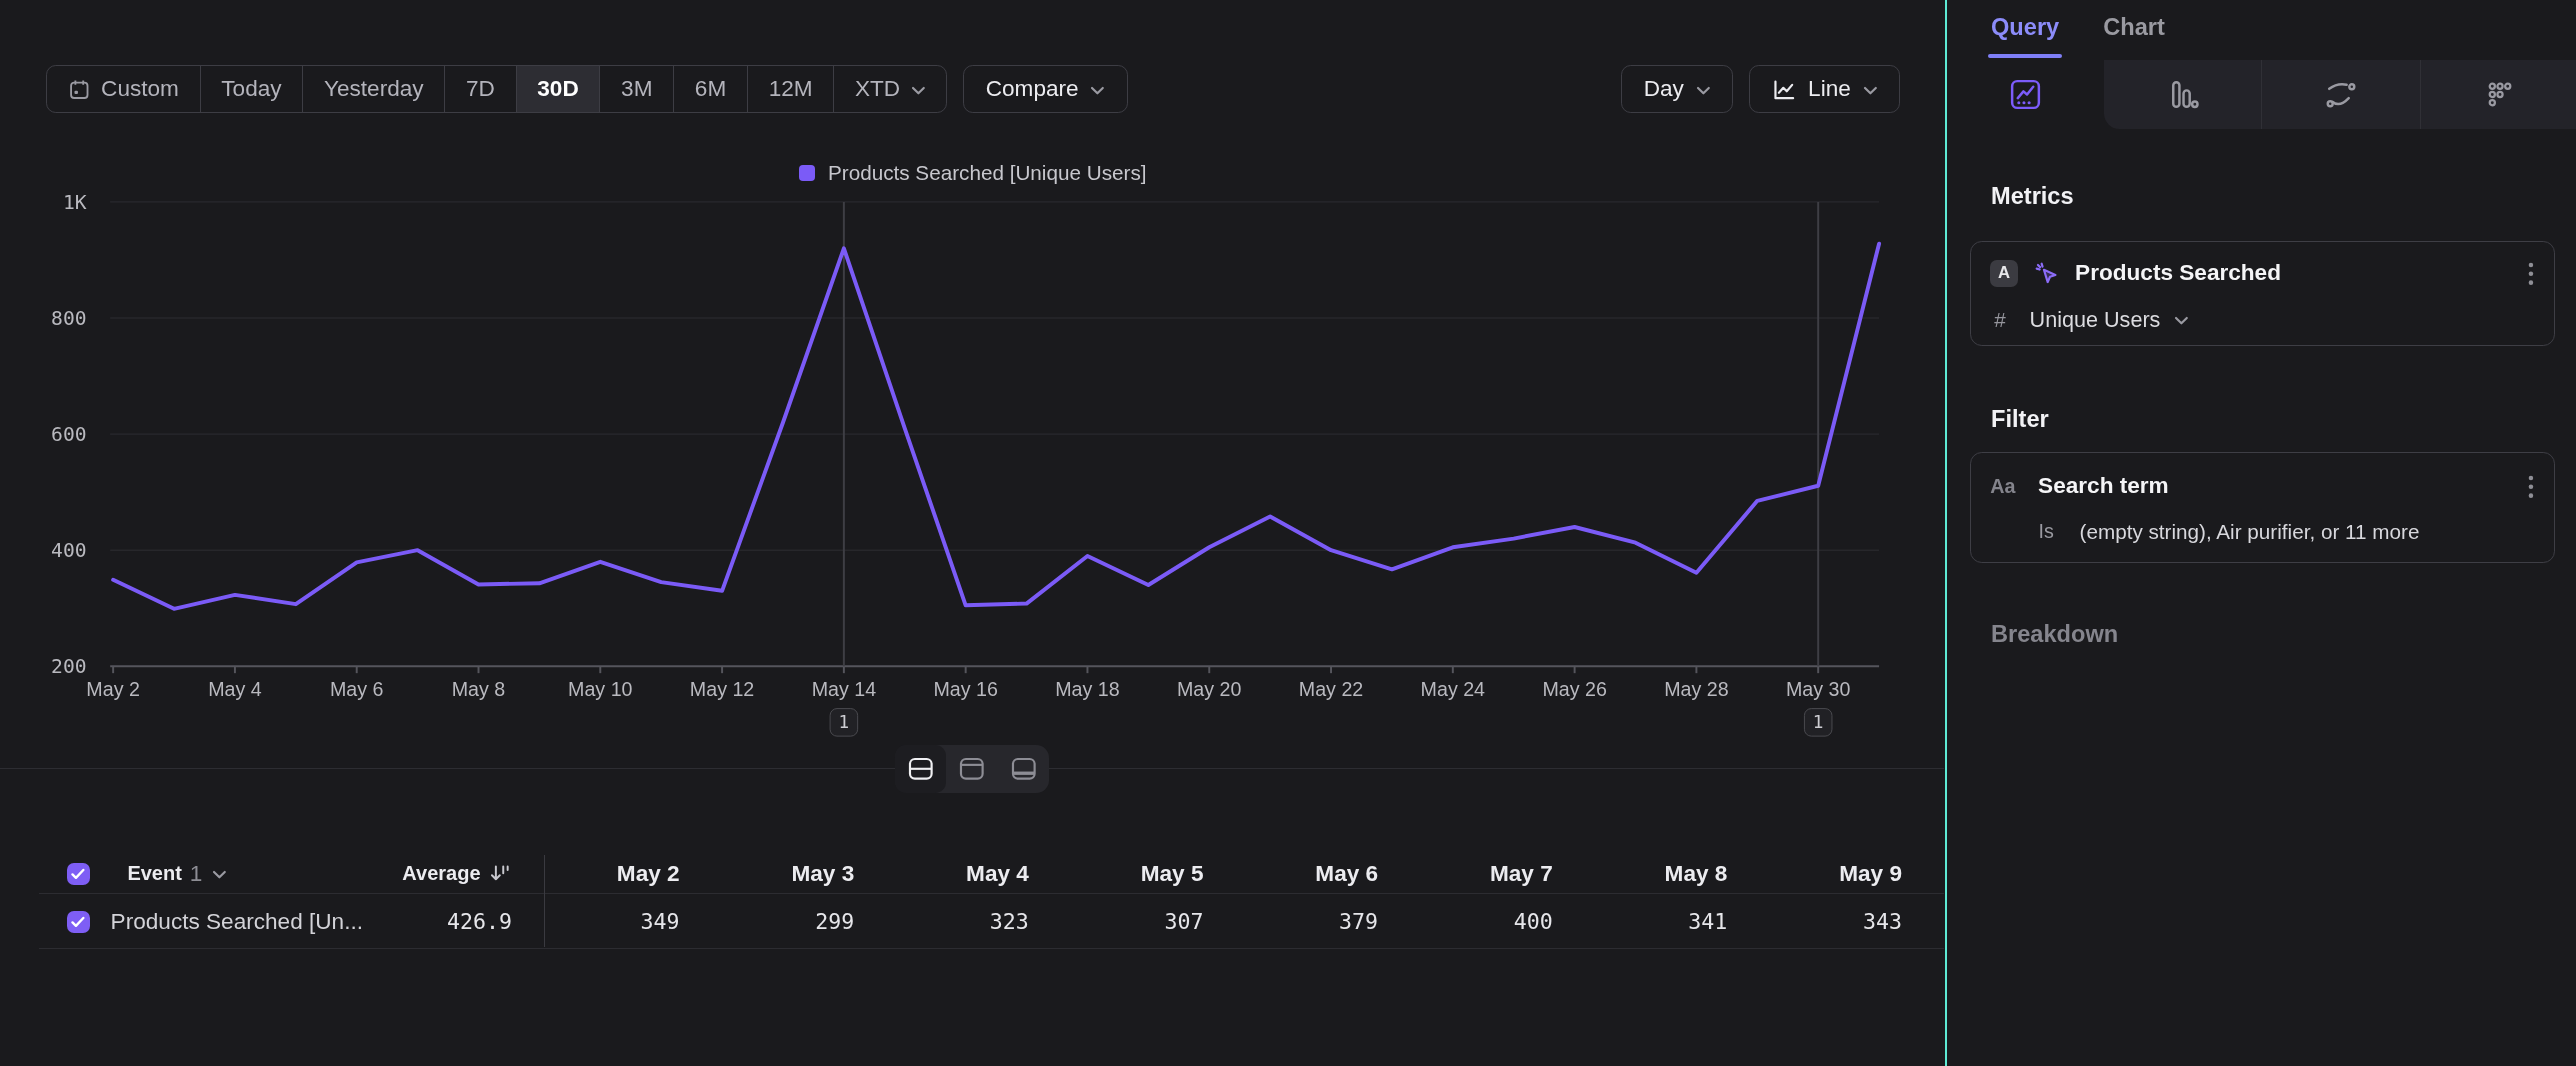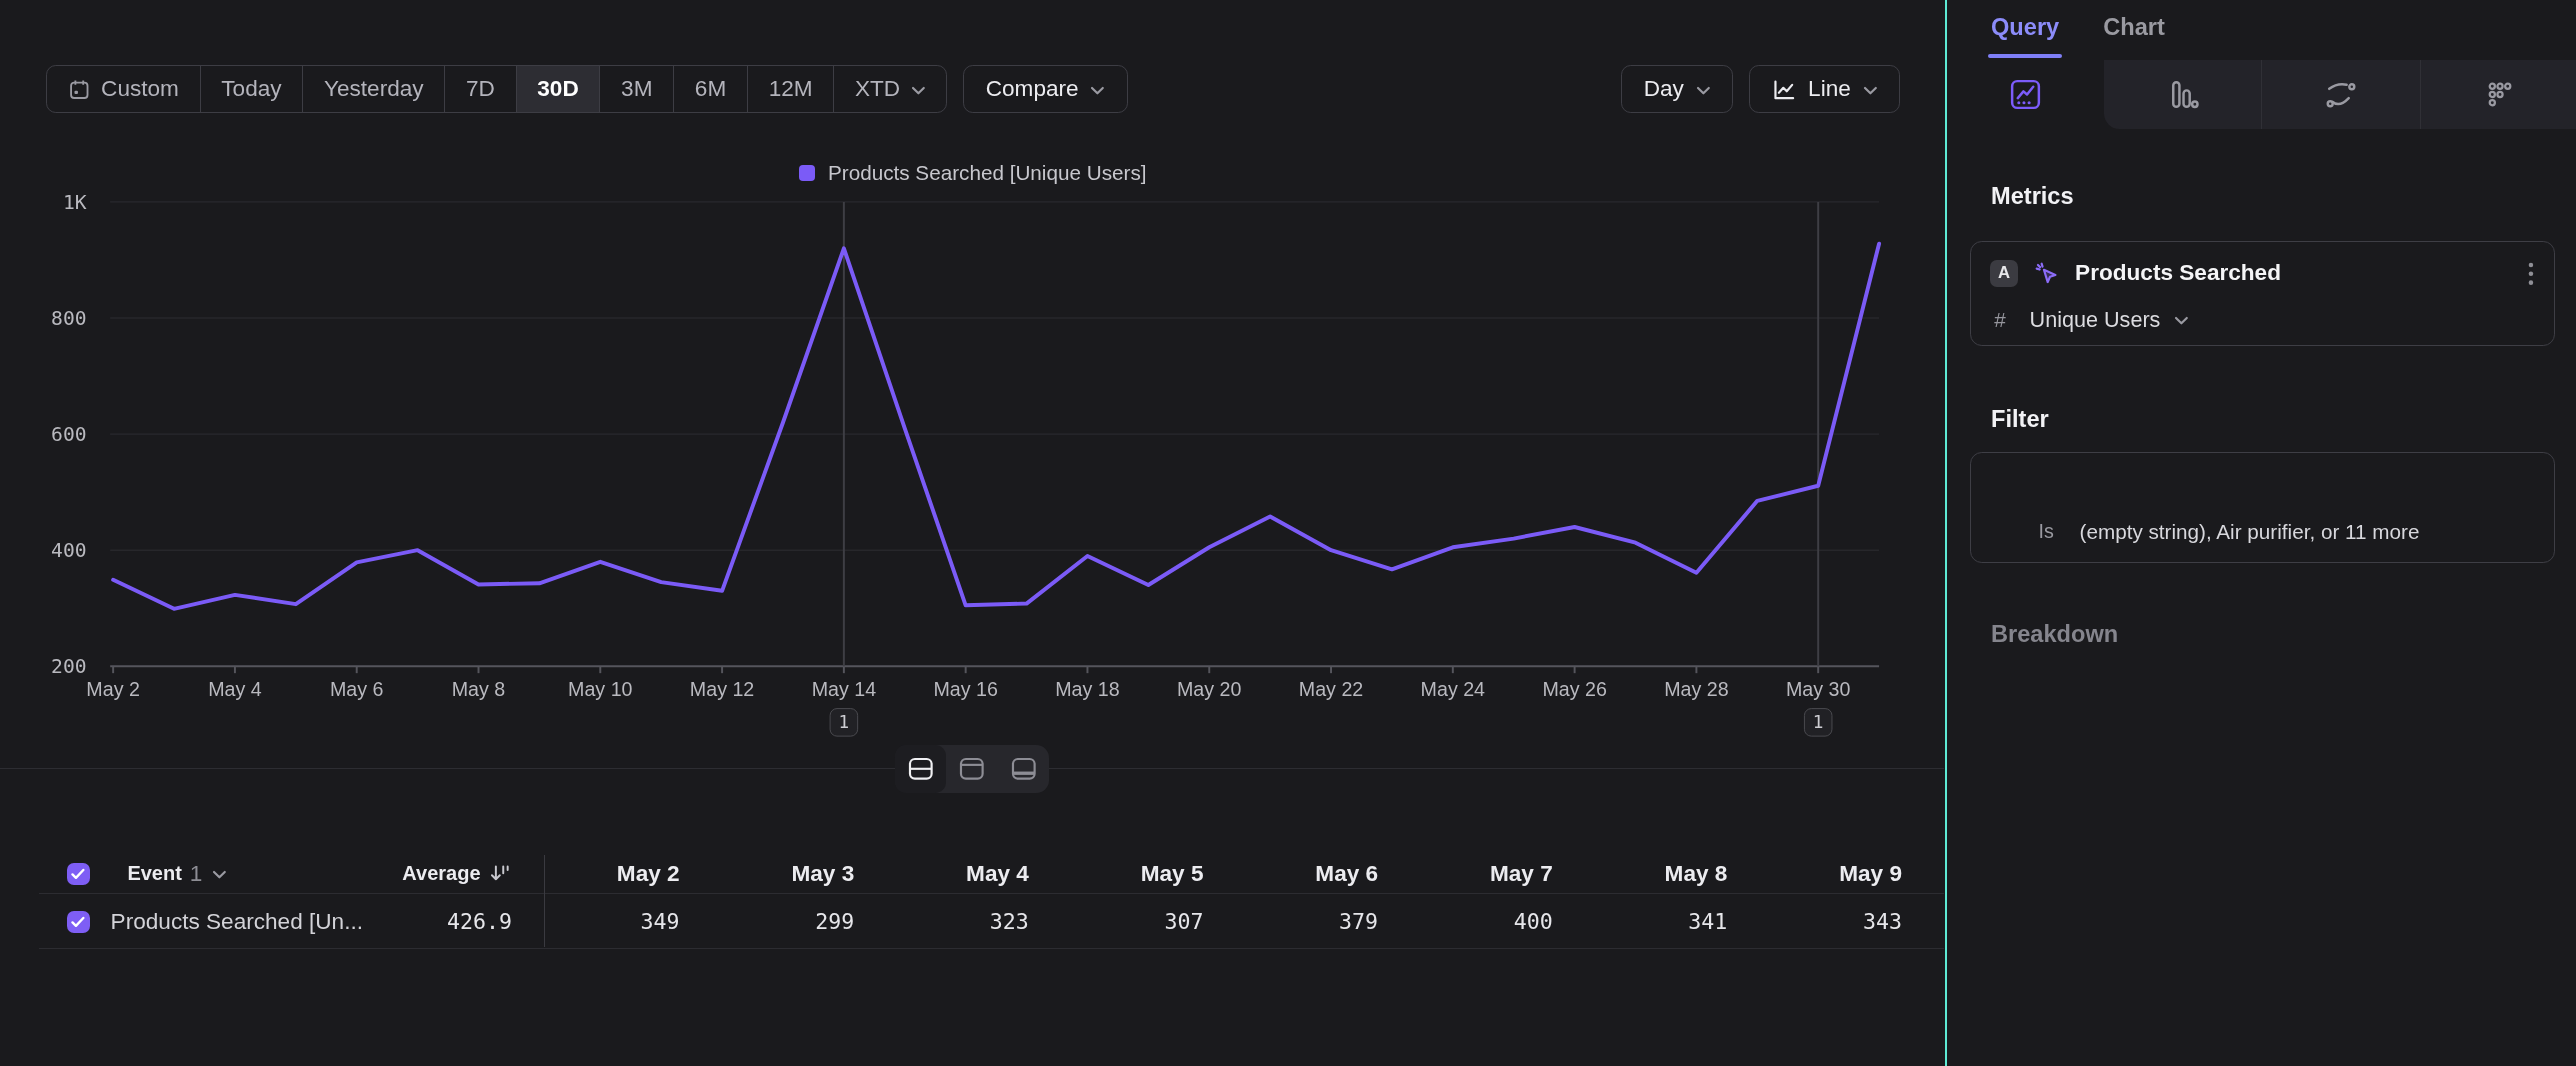--- a/index.html
+++ b/index.html
@@ -395,20 +395,31 @@
     </div>
   </div>
 
   <div class="sb-heading" style="top:406px;">Filter</div>
   <div class="sb-plus" style="top:410px;">
     <svg width="22.6" height="22.6" viewBox="0 0 22 22" stroke="currentColor" stroke-width="1.8" stroke-linecap="round">
         <path d="M11 2v18M2 11h18"></path>
       </svg>
   </div>
   <div class="sb-card" style="top:452px; height:111px;">
+    <div class="card-row1" style="top:17.7px;">
+      <span class="aa">Aa</span>
+      <span class="card-title">Search term</span>
+      <span class="kebab">
+        <svg width="5.9" height="27.6" viewBox="0 0 6 28" fill="#8f8f96">
+            <circle cx="3" cy="5" r="2.3"></circle>
+            <circle cx="3" cy="14" r="2.3"></circle>
+            <circle cx="3" cy="23" r="2.3"></circle>
+          </svg>
+      </span>
+    </div>
     <div class="card-row2" style="top:65px; height:27.6px; padding-left:68px; gap:25.6px;">
       <span class="op-text">Is</span>
       <span class="val-text">(empty string), Air purifier, or 11 more</span>
     </div>
   </div>
 
   <div class="sb-heading dim" style="top:621px;">Breakdown</div>
   <div class="sb-plus dim" style="top:625px;">
     <svg width="22.6" height="22.6" viewBox="0 0 22 22" stroke="currentColor" stroke-width="1.8" stroke-linecap="round">
         <path d="M11 2v18M2 11h18"></path>

